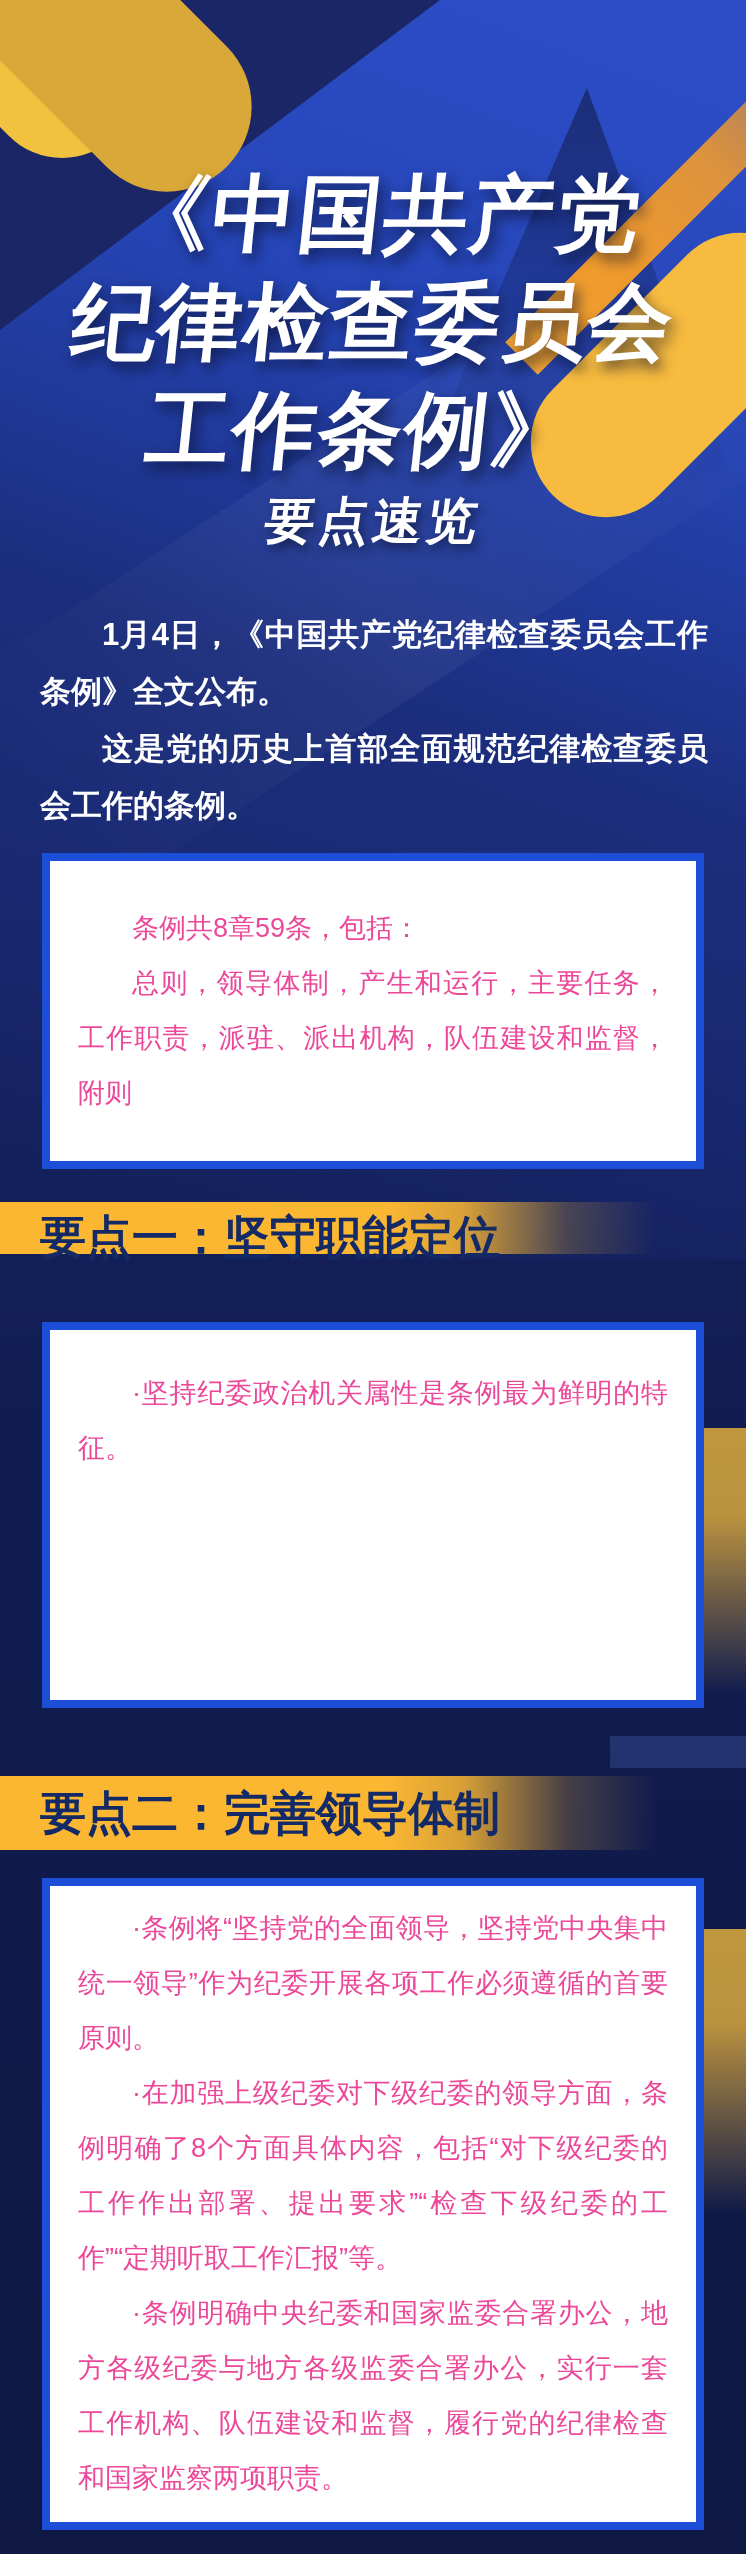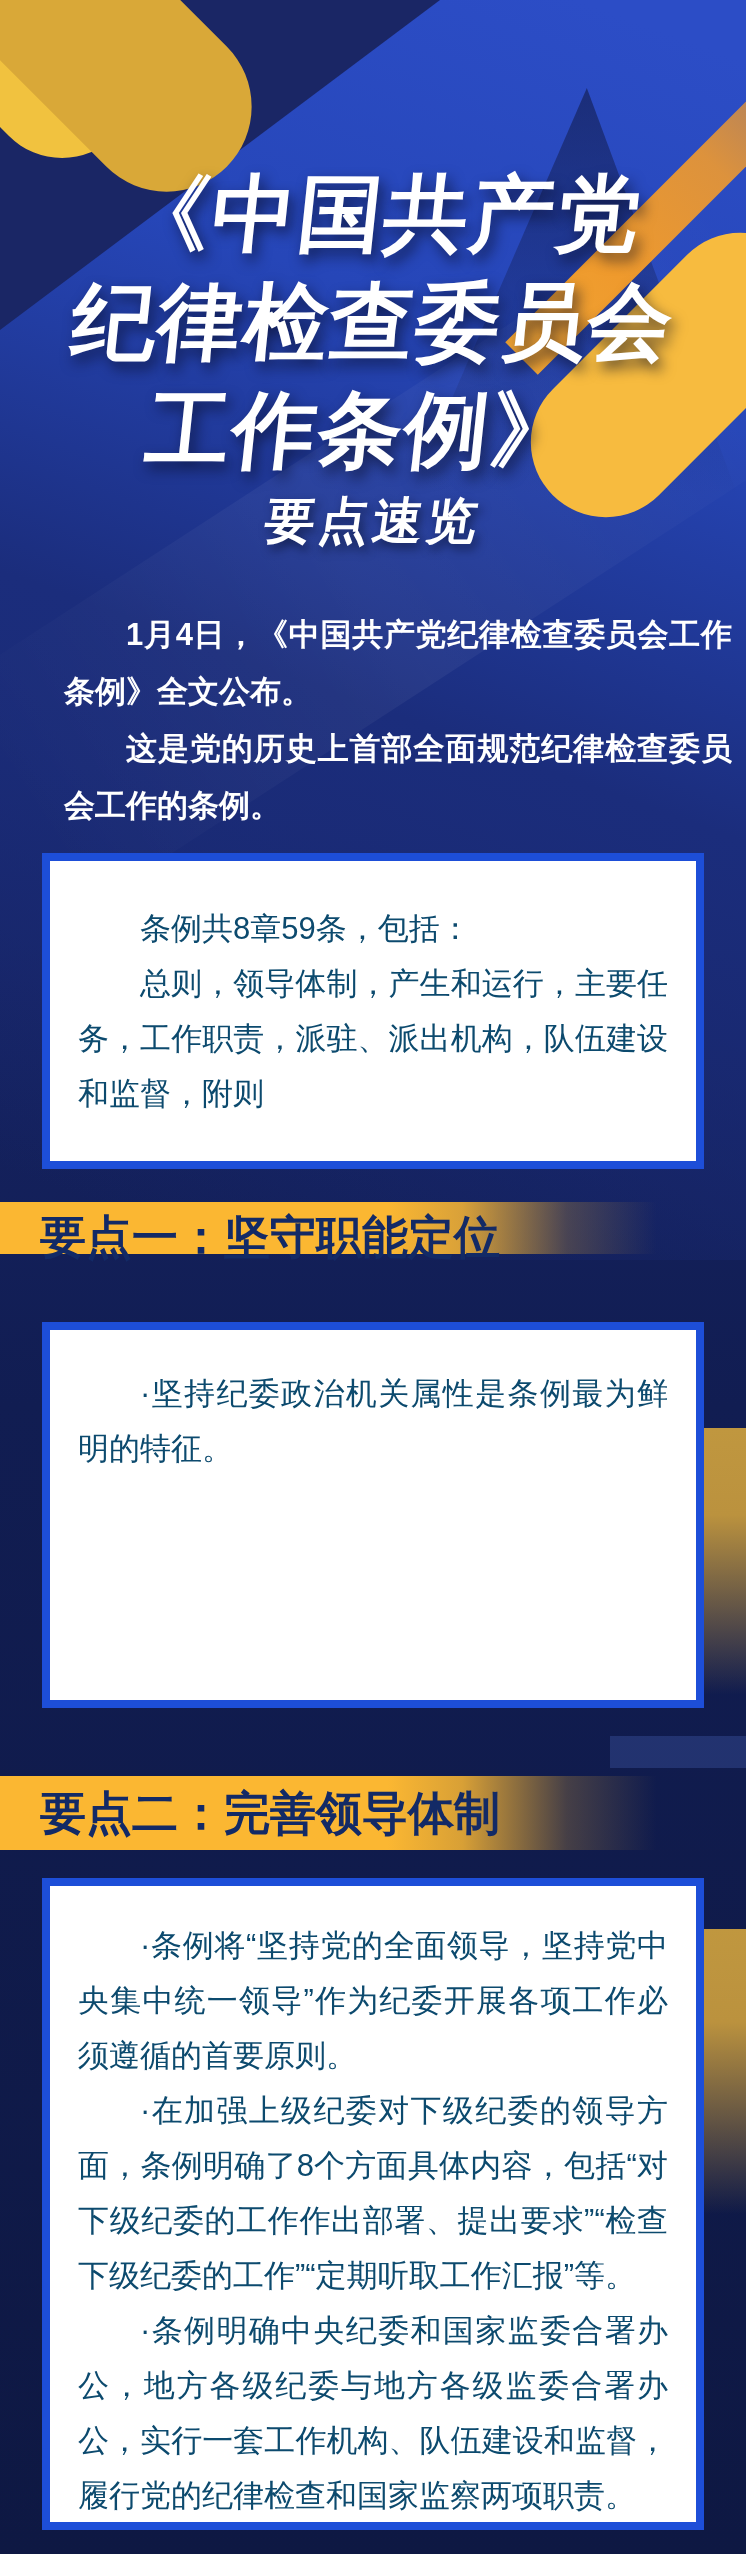--- a/index.html
+++ b/index.html
@@ -39,29 +39,29 @@
     background:rgba(84,110,200,0.28);}
   
   .title-block{position:absolute;left:0;top:160px;width:746px;text-align:center;
     font-size:84px;line-height:108px;font-weight:900;color:#ffffff;
     transform:skewX(-6deg);
     text-shadow:5px 7px 14px rgba(7,11,34,0.65);letter-spacing:2px;}
   .subtitle{position:absolute;left:0;top:488px;width:746px;text-align:center;
     font-size:50px;font-weight:900;color:#ffffff;transform:skewX(-8deg);
     text-shadow:4px 5px 10px rgba(7,11,34,0.6);letter-spacing:4px;}
   .intro{position:absolute;left:40px;top:606px;width:668px;
-    font-size:31px;line-height:57px;font-weight:700;color:#ffffff;margin-left:24px;}
+    font-size:31px;line-height:57px;font-weight:700;color:#ffffff;}
   .intro p{margin:0;text-indent:2em;text-align:justify;}
   .card{position:absolute;left:42px;width:662px;box-sizing:border-box;
     background:#ffffff;border:8px solid #1d4ed8;overflow:hidden;
-    color:#0c4a6e;font-size:31px;line-height:55px;}
+    color:#ec4899;font-size:27px;line-height:55px;}
   .card p{margin:0;text-indent:2em;text-align:justify;}
   .card-summary{top:853px;height:316px;padding:40px 28px;}
   .card-1{top:1322px;height:386px;padding:36px 28px;}
-  .card-2{top:1878px;height:652px;padding:32px 28px;}
+  .card-2{top:1878px;height:652px;padding:15px 28px;}
   .banner{position:absolute;left:0;width:746px;box-sizing:border-box;
     padding-left:40px;font-weight:900;color:#132a66;font-size:46px;
     background:linear-gradient(90deg,#fbb732 0%,#fbb732 52%,rgba(251,183,50,0.85) 62%,rgba(170,130,58,0.35) 76%,rgba(20,30,80,0) 88%);}
   .banner-1{top:1202px;height:52px;line-height:70px;}
   .banner-2{top:1776px;height:74px;line-height:74px;}
 </style>
 </head>
 <body>
 
 <div class="poster">

